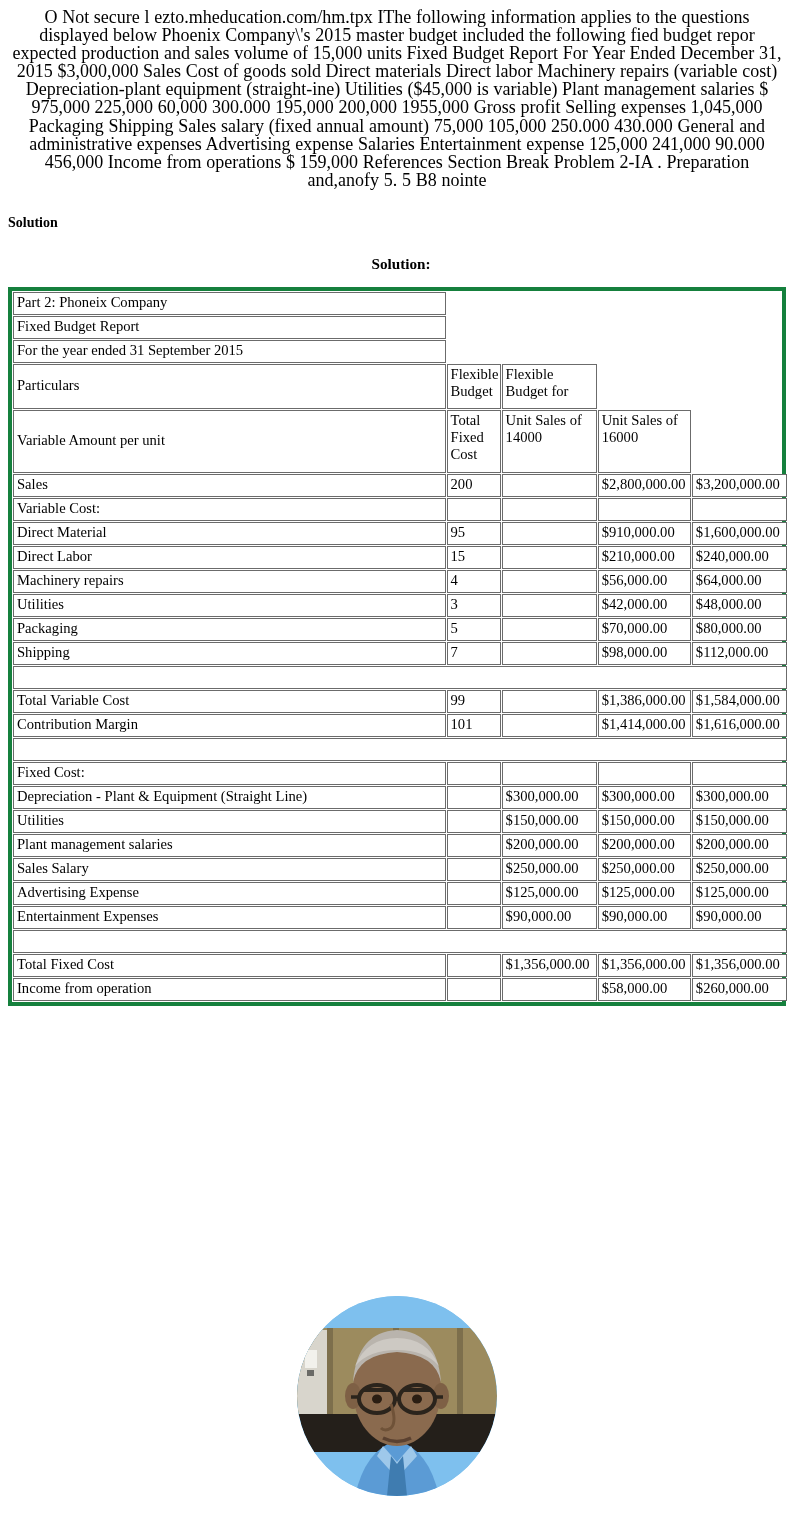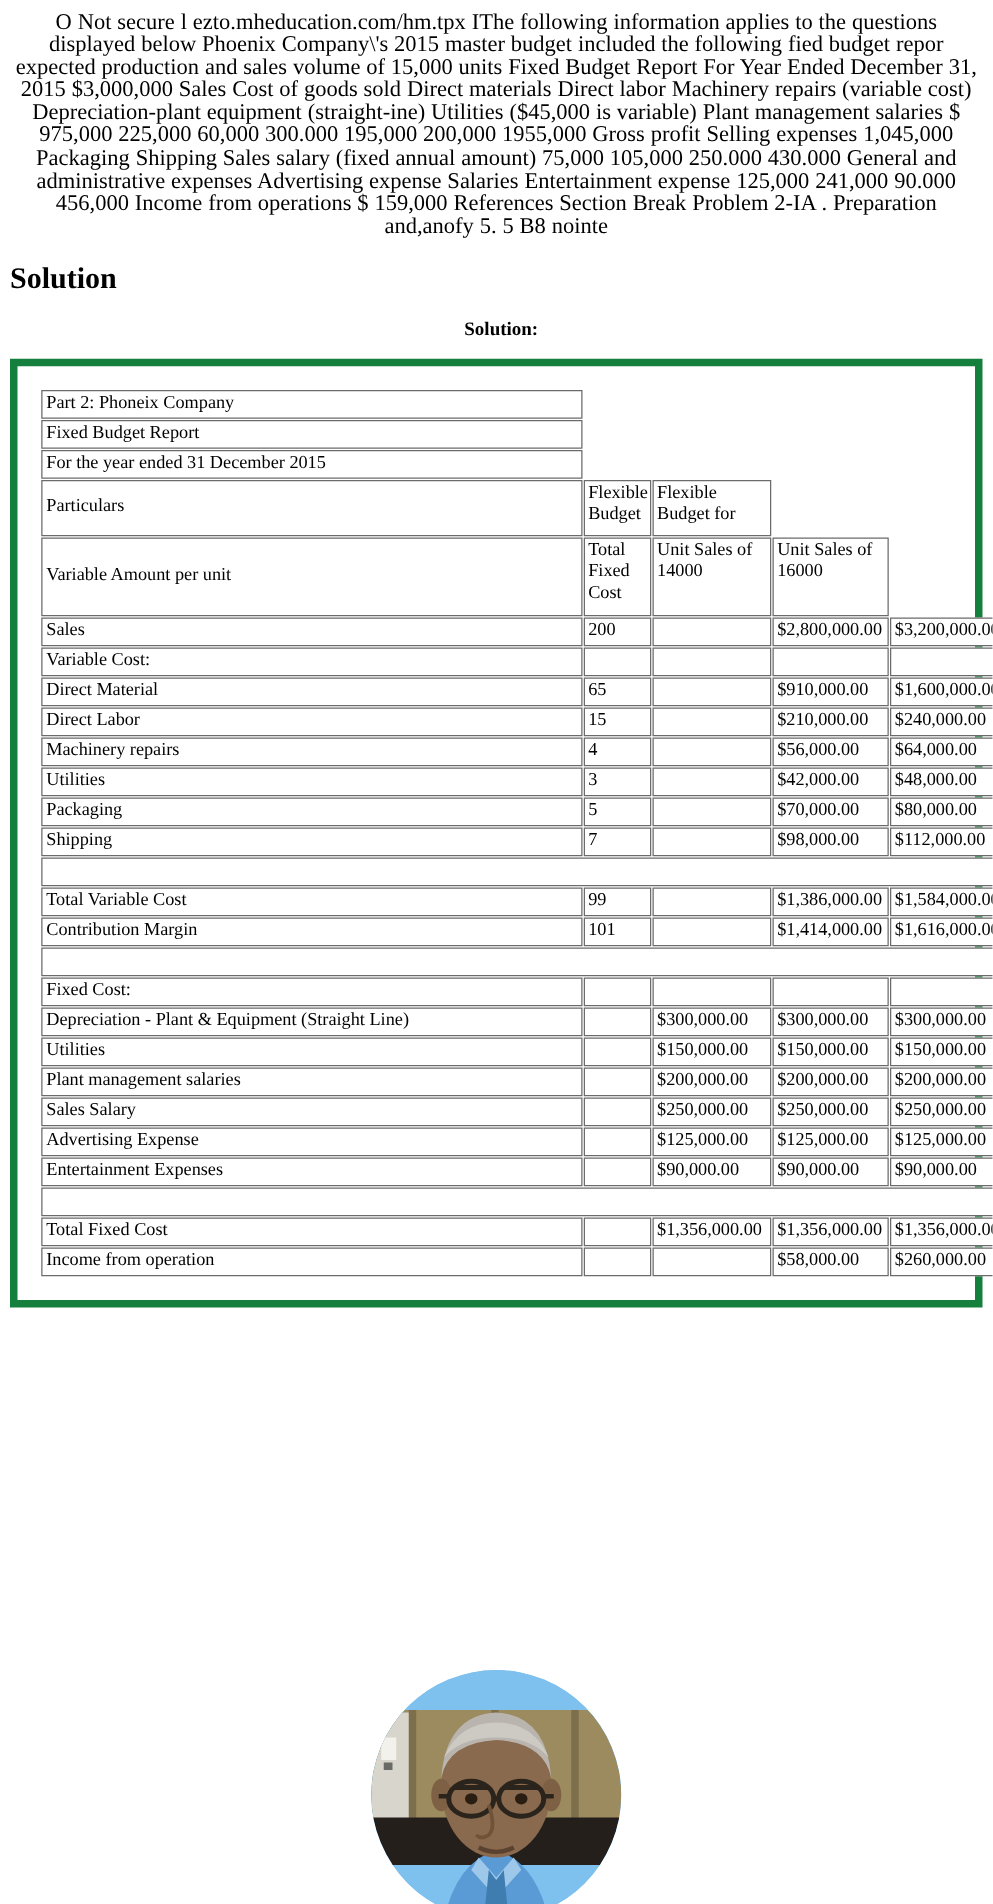--- a/index.html
+++ b/index.html
@@ -30,43 +30,43 @@
     line-height: 18.1px;
     text-align: center;
     padding: 8px 8px 0 8px;
     margin: 0;
     word-spacing: 0.2px;
   }
 
   
   h2.solution-heading {
     font-family: "Liberation Serif", "DejaVu Serif", serif;
-    font-size: 24px;
+    font-size: 14px;
     font-weight: bold;
     margin: 23px 0 0 8px;
     padding: 0;
     line-height: 22px;
   }
   p.solution-label {
     font-family: "Liberation Serif", "DejaVu Serif", serif;
     font-size: 15.2px;
     font-weight: bold;
     margin: 21px 0 0 8px;
     padding: 0;
     line-height: 18px;
     text-align: center;
   }
 
   
   .report-wrap {
     margin: 14px 0 0 8px;
     width: 778px;
-    border: 6px solid #15803d;
+    border: 4px solid #15803d;
     box-sizing: border-box;
-    padding: 18px;
+    padding: 0;
     background: #ffffff;
   }
 
   table.report {
     border-collapse: separate;
     border-spacing: 1px;
     width: 776px;
     table-layout: fixed;
     font-family: "Liberation Serif", "DejaVu Serif", serif;
     font-size: 14.6px;
@@ -155,21 +155,21 @@
           <td class="blankcell"></td>
         </tr>
         <tr>
           <td>Fixed Budget Report</td>
           <td class="blankcell"></td>
           <td class="blankcell"></td>
           <td class="blankcell"></td>
           <td class="blankcell"></td>
         </tr>
         <tr>
-          <td>For the year ended 31 December 2015</td>
+          <td>For the year ended 31 September 2015</td>
           <td class="blankcell"></td>
           <td class="blankcell"></td>
           <td class="blankcell"></td>
           <td class="blankcell"></td>
         </tr>
       </tbody>
 
       <tbody>
         <tr>
           <td class="mid" style="height:40px">Particulars</td>
@@ -197,21 +197,21 @@
           </tr>
           <tr>
             <td>Variable Cost:</td>
             <td></td>
             <td></td>
             <td></td>
             <td></td>
           </tr>
           <tr>
             <td>Direct Material</td>
-            <td>65</td>
+            <td>95</td>
             <td></td>
             <td>$910,000.00</td>
             <td>$1,600,000.00</td>
           </tr>
           <tr>
             <td>Direct Labor</td>
             <td>15</td>
             <td></td>
             <td>$210,000.00</td>
             <td>$240,000.00</td>

